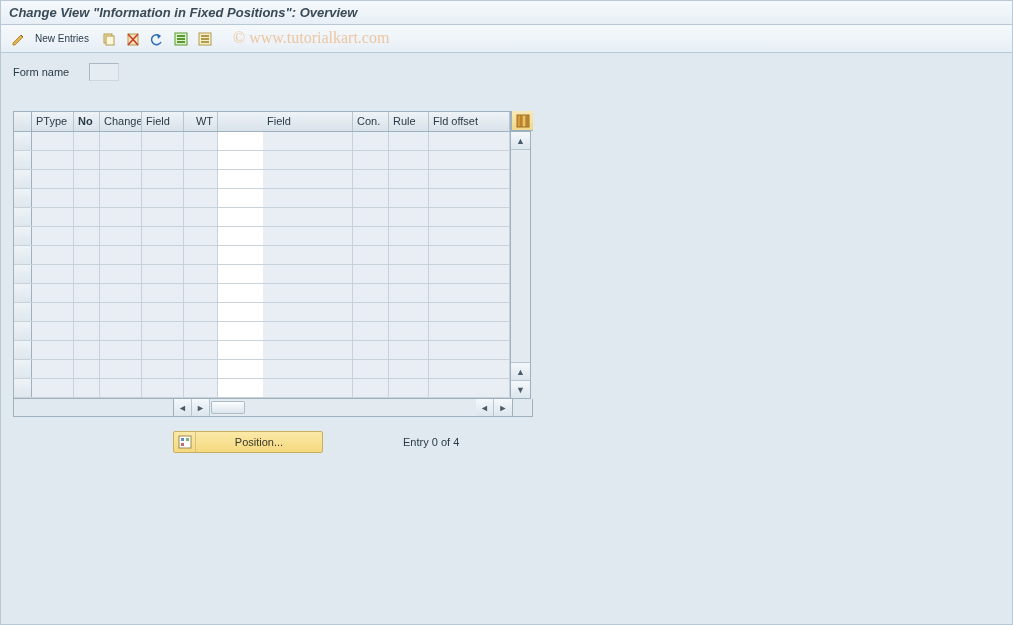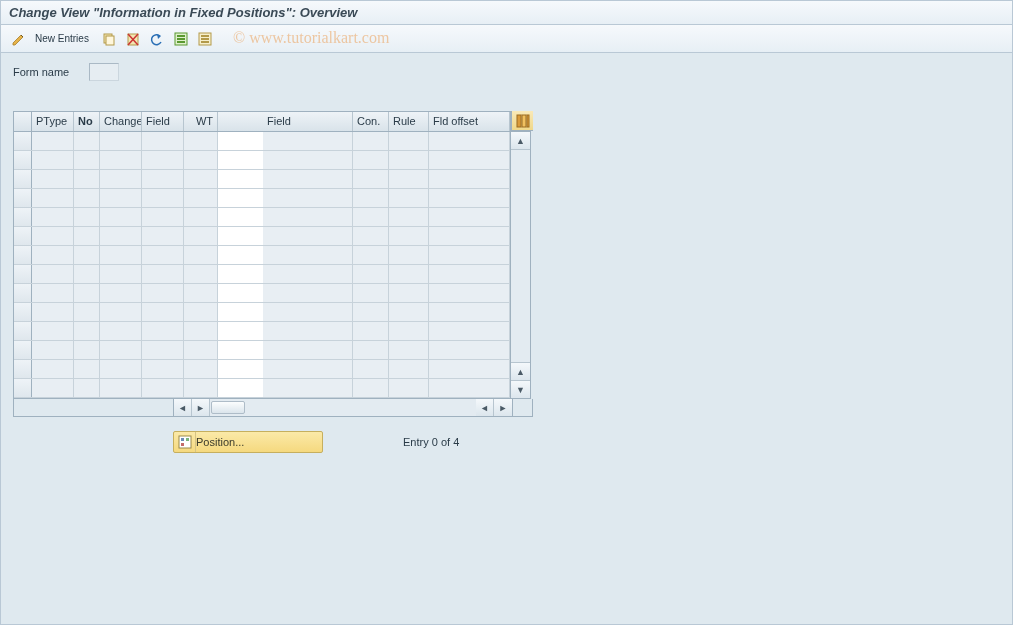--- a/index.html
+++ b/index.html
@@ -202,21 +202,21 @@
       cursor:pointer;
       font-size:11px;
       color:#3a3a2a;
     }
     .position-btn .pb-icon {
       width:22px; height:100%;
       display:flex;align-items:center;justify-content:center;
       border-right:1px solid #d6c484;
     }
     .position-btn .pb-label {
-      flex:1; text-align:left;
+      flex:1; text-align:center;
     }
     .entry-text { color:#2a3b48; }
     .watermark {
       position:absolute;
       top: 28px; left: 232px;
       font-size: 16px;
       color: rgba(235,160,90,0.55);
       font-family: Georgia, serif;
       pointer-events:none;
     }

